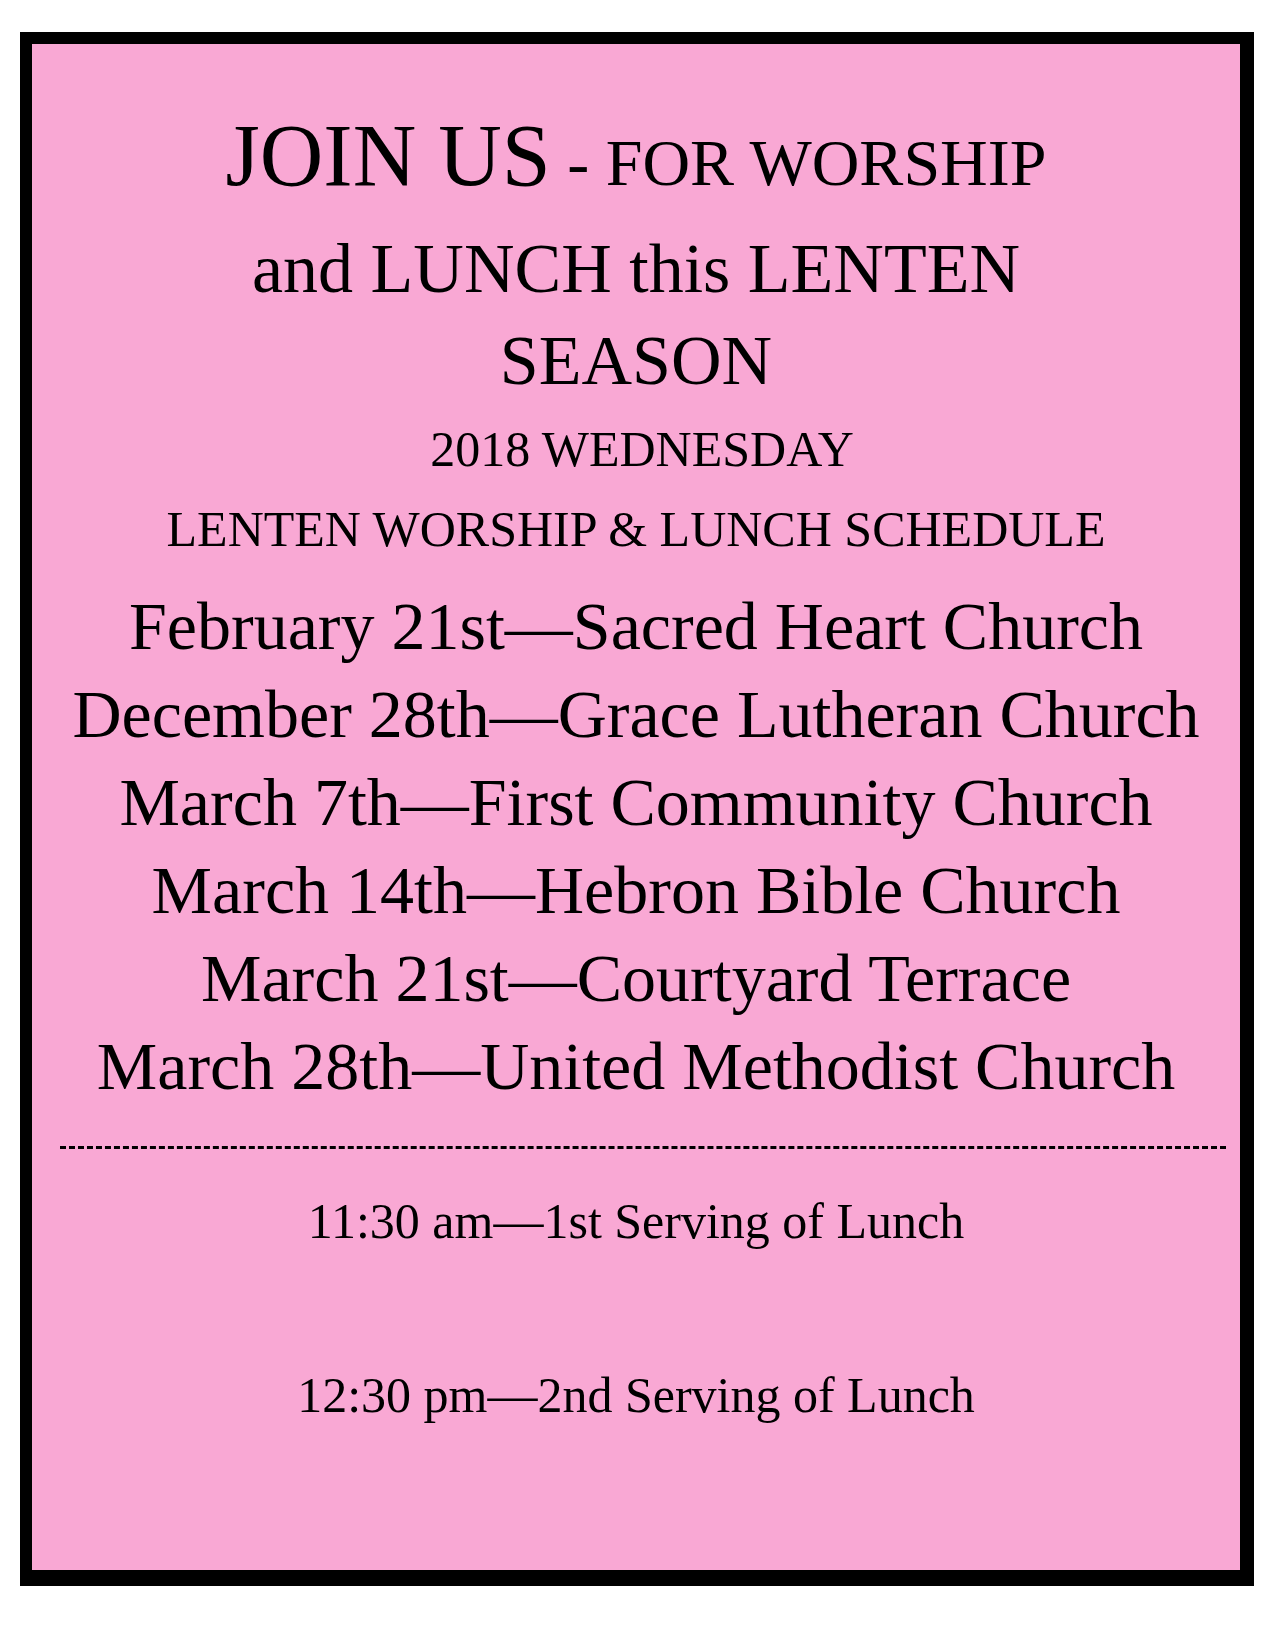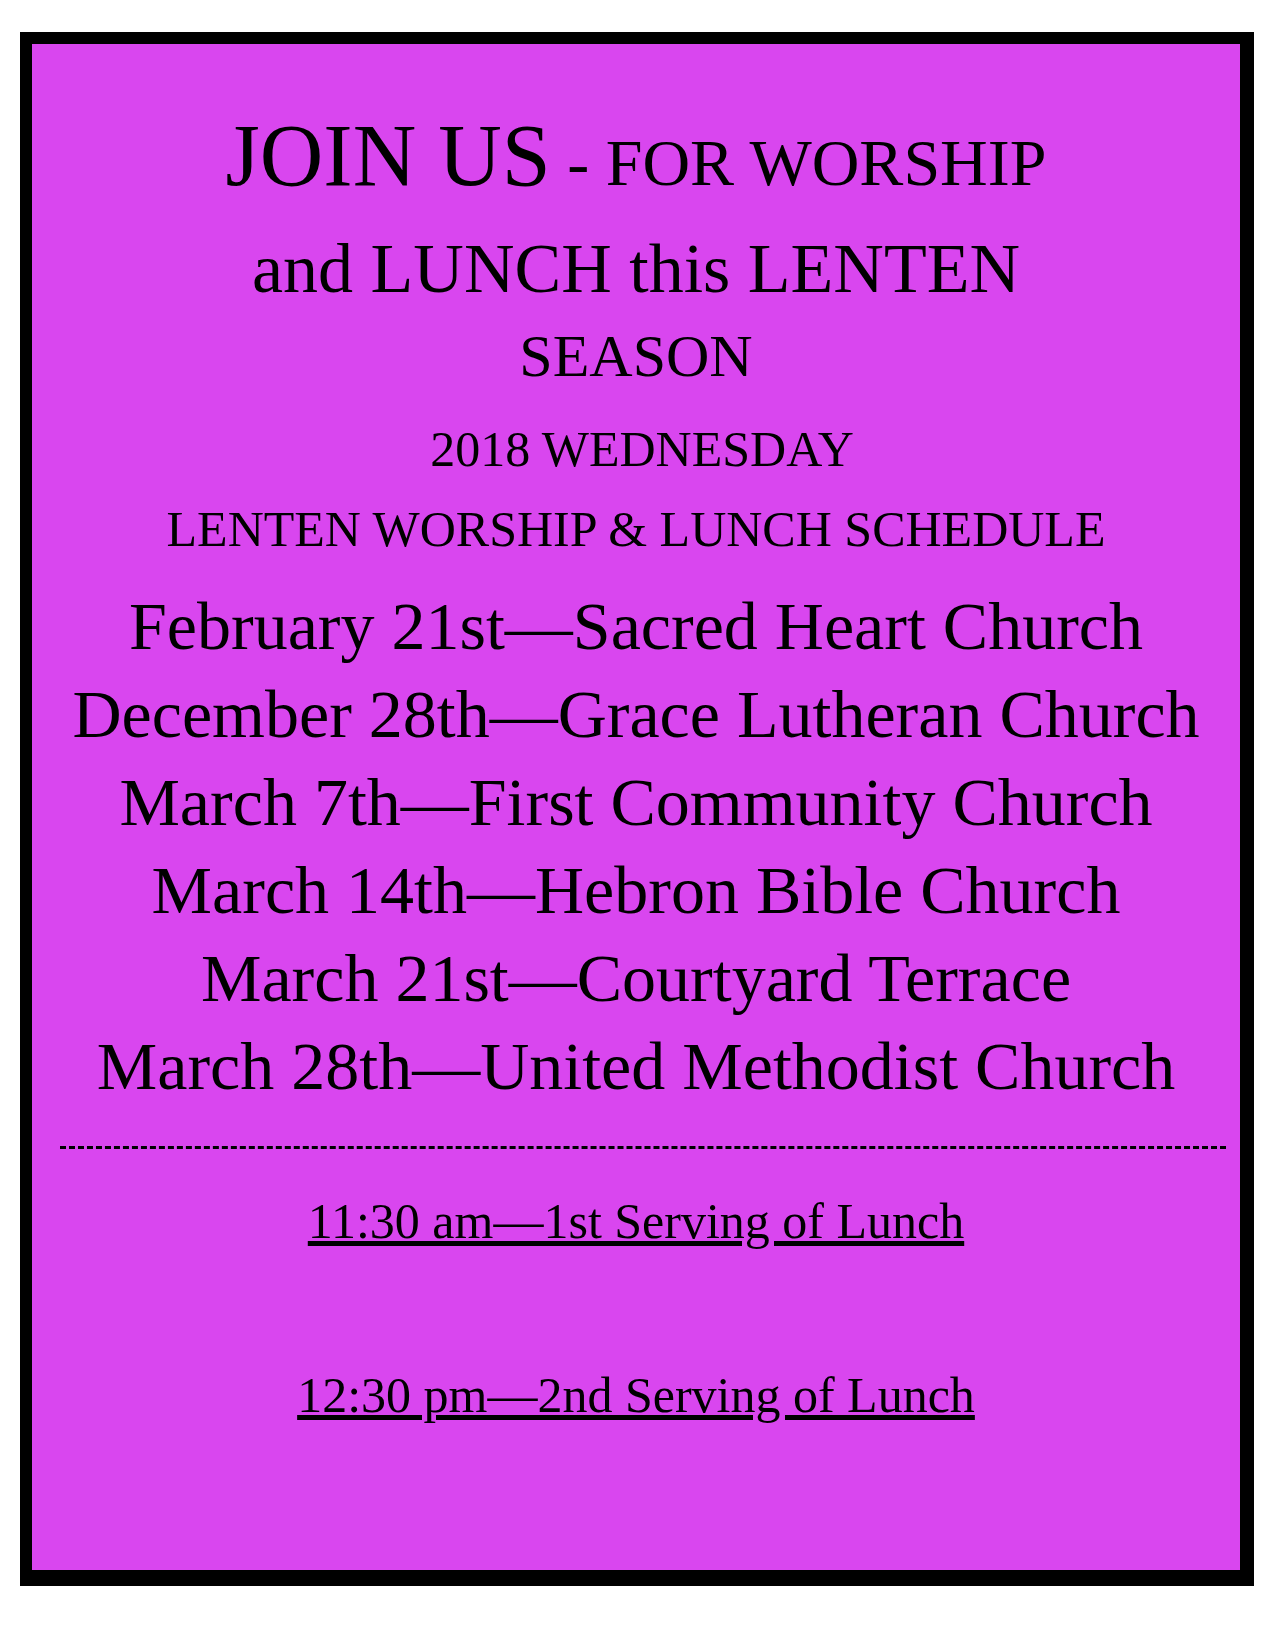--- a/index.html
+++ b/index.html
@@ -13,50 +13,50 @@
       position: relative;
       overflow: hidden;
       font-family: "Liberation Serif", "DejaVu Serif", serif;
     }
     .flyer {
       position: absolute;
       left: 20px;
       top: 32px;
       width: 1208px;
       height: 1526px;
-      background: #d946ef;
+      background: #f9a8d4;
       border: 12px solid #000000;
       border-bottom-width: 16px;
       border-right-width: 14px;
       color: #000000;
       text-align: center;
     }
     .line {
       position: absolute;
       left: 0;
       right: 0;
       white-space: nowrap;
       line-height: 1;
     }
     .headline-1 { top: 68px; font-size: 88px; }
     .headline-1 .small { font-size: 66px; }
     .headline-2 { top: 190px; font-size: 70px; }
-    .headline-3 { top: 282px; font-size: 60px; }
+    .headline-3 { top: 282px; font-size: 70px; }
     .sub-1 { top: 380px; font-size: 50px; margin-left: 12px; }
     .sub-2 { top: 460px; font-size: 50px; text-align: center; }
     .sched { font-size: 68px; }
     .divider {
       position: absolute;
       left: 28px;
       right: 14px;
       top: 1102px;
       height: 0;
       border-top: 3px dashed #000000;
     }
-    .times { font-size: 50px; text-decoration: underline; }
+    .times { font-size: 50px; }
   </style>
 </head>
 <body>
 
 <div class="flyer">
   <div class="line headline-1"><span>JOIN US</span><span class="small"> - </span><span class="small">FOR WORSHIP</span></div>
   <div class="line headline-2">and LUNCH this LENTEN</div>
   <div class="line headline-3">SEASON</div>
 
   <div class="line sub-1">2018 WEDNESDAY</div>

